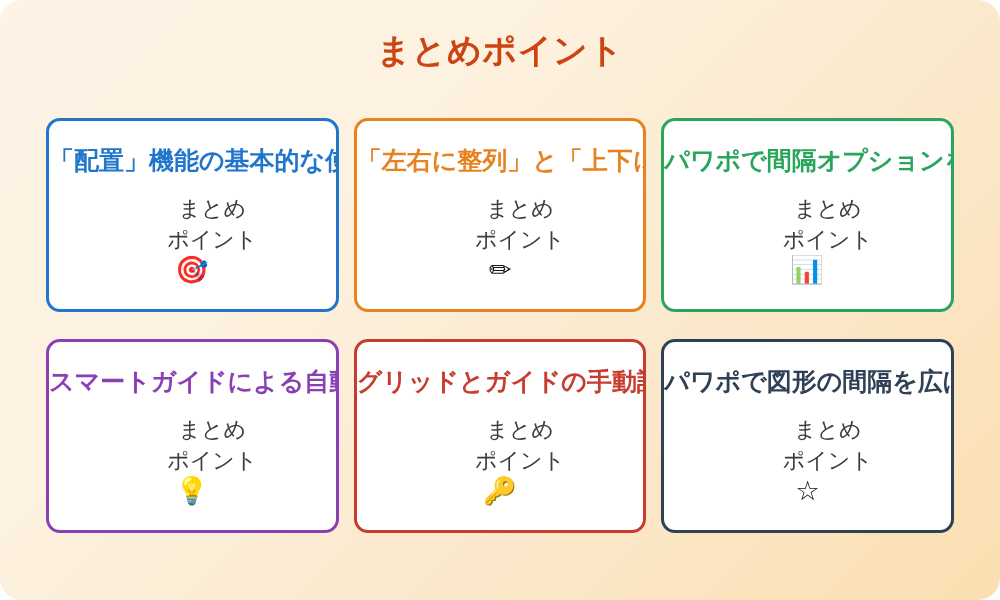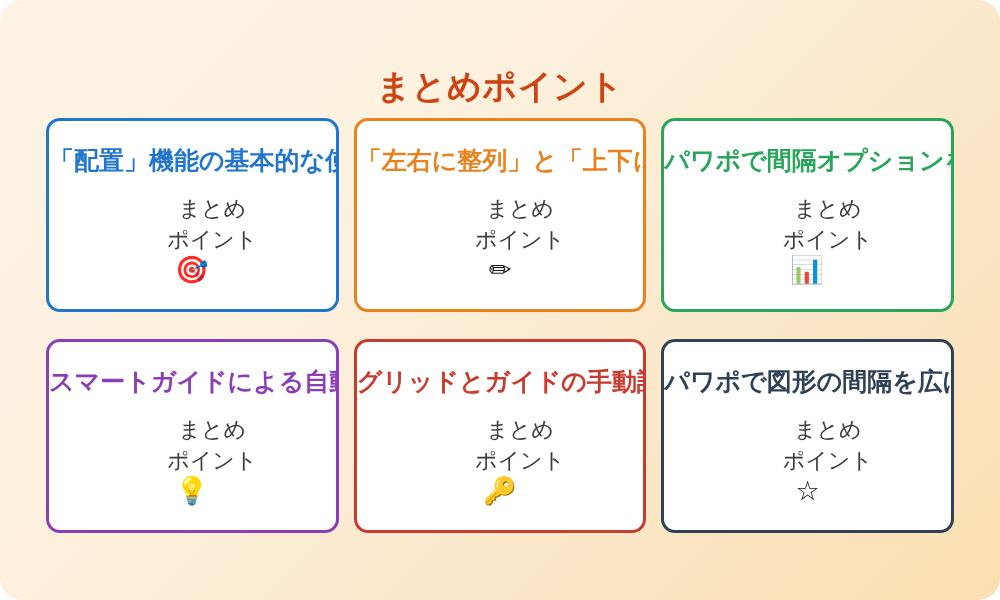--- a/index.html
+++ b/index.html
@@ -28,21 +28,20 @@
     position: absolute;
     left: 0;
     top: 28px;
     width: 1000px;
     text-align: center;
     font-size: 34px;
     font-weight: bold;
     letter-spacing: 0.5px;
     color: #cc4414;
     white-space: nowrap;
-    margin-top: 36px;
   }
 
   #card-grid {
     position: absolute;
     left: 46px;
     top: 118px;
     width: 908px;
     display: grid;
     grid-template-columns: repeat(3, 1fr);
     grid-template-rows: 194px 194px;

